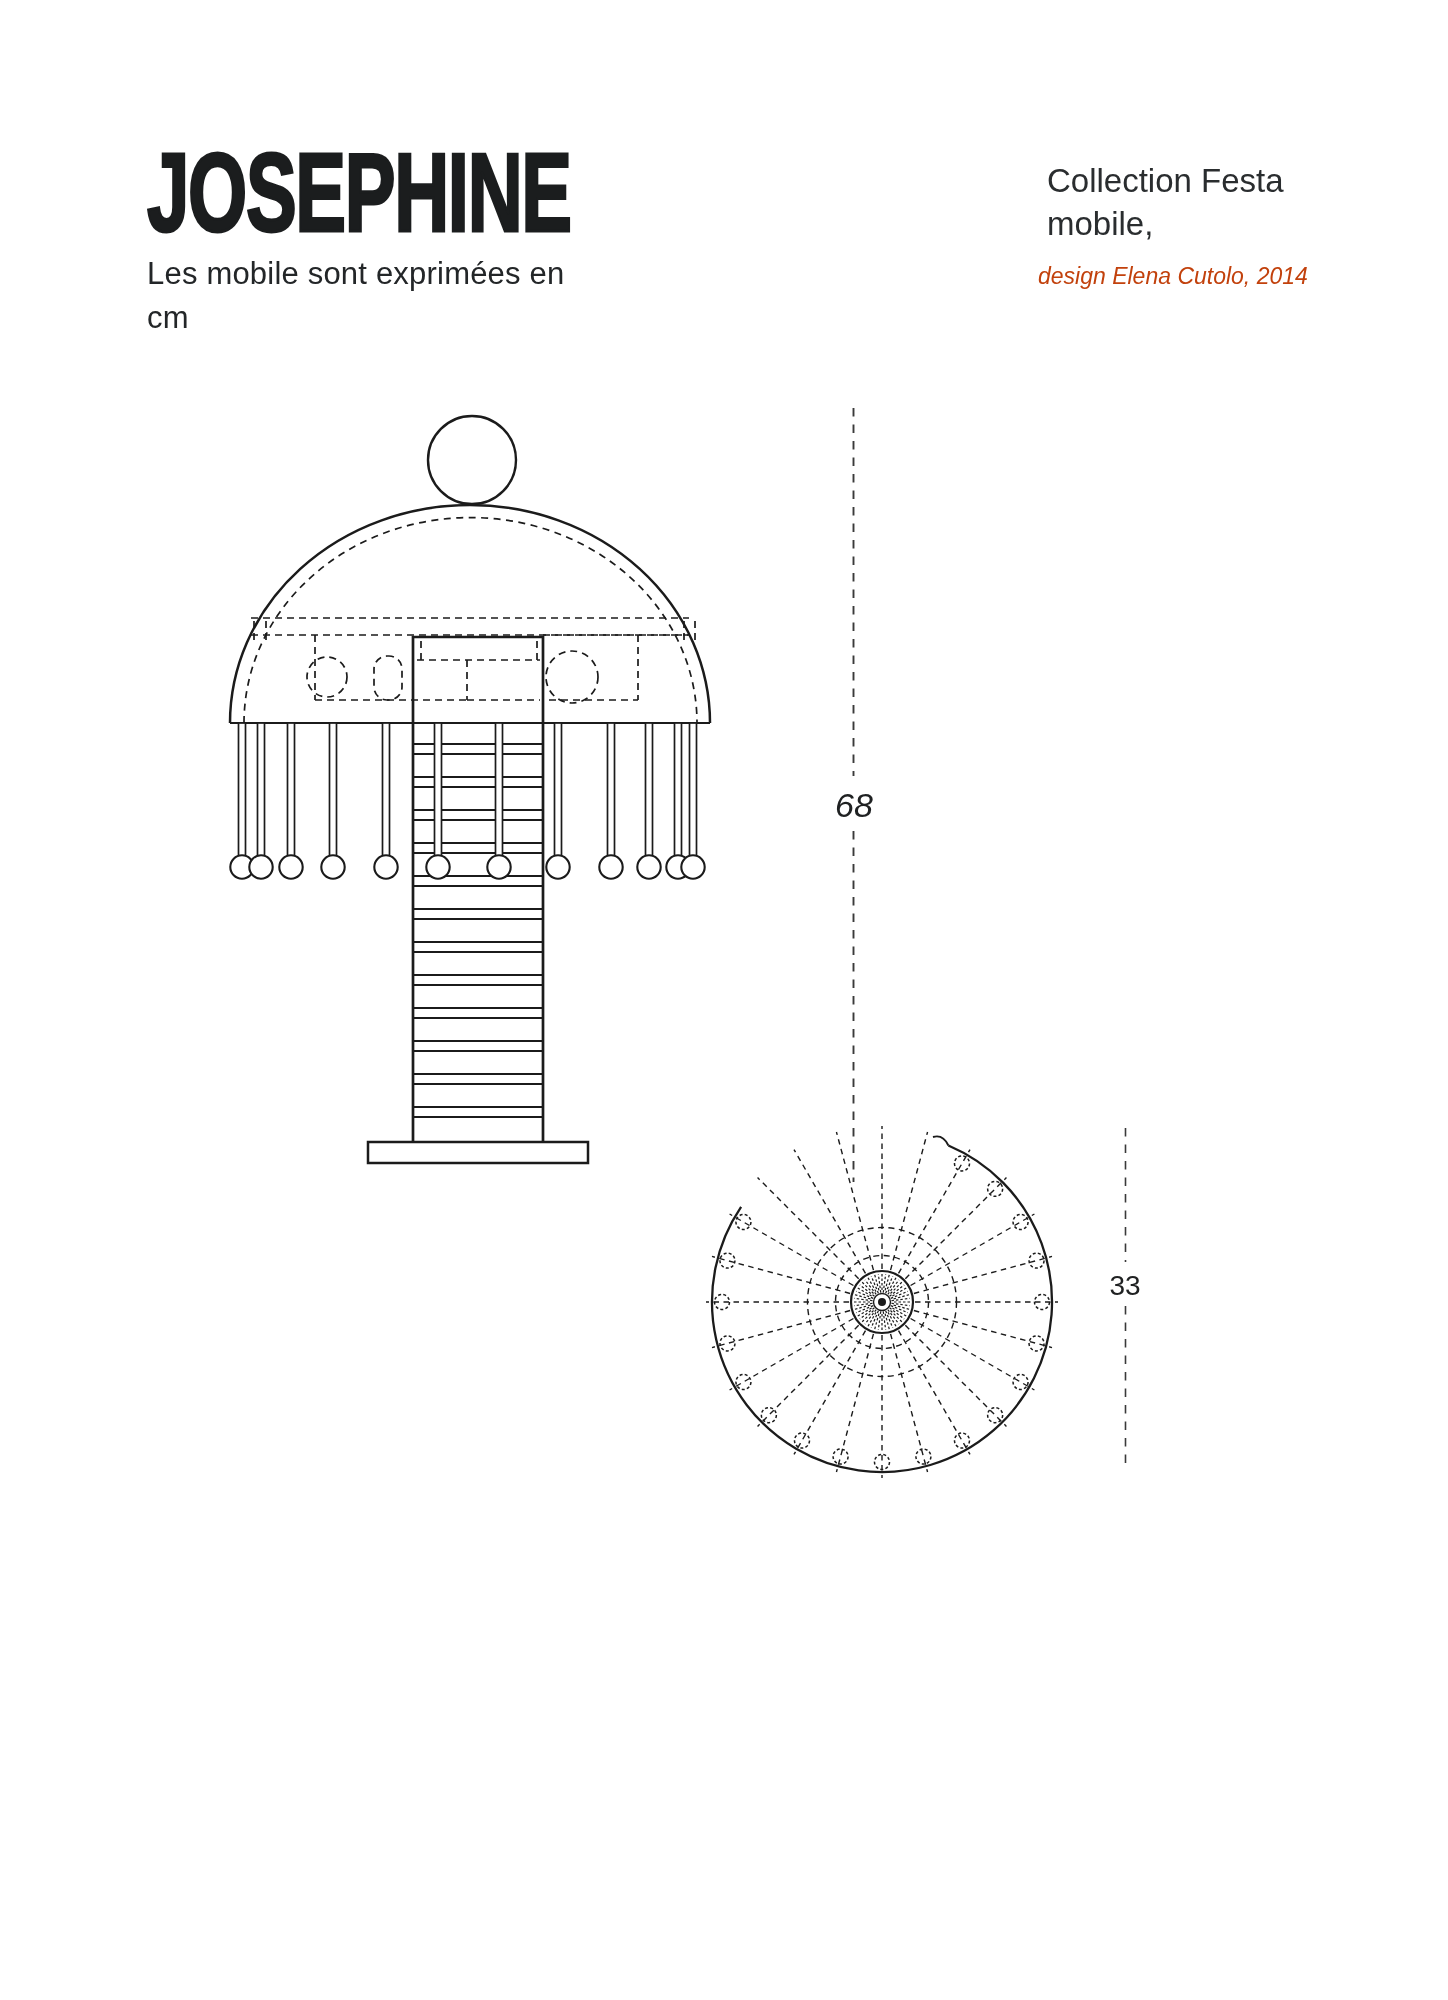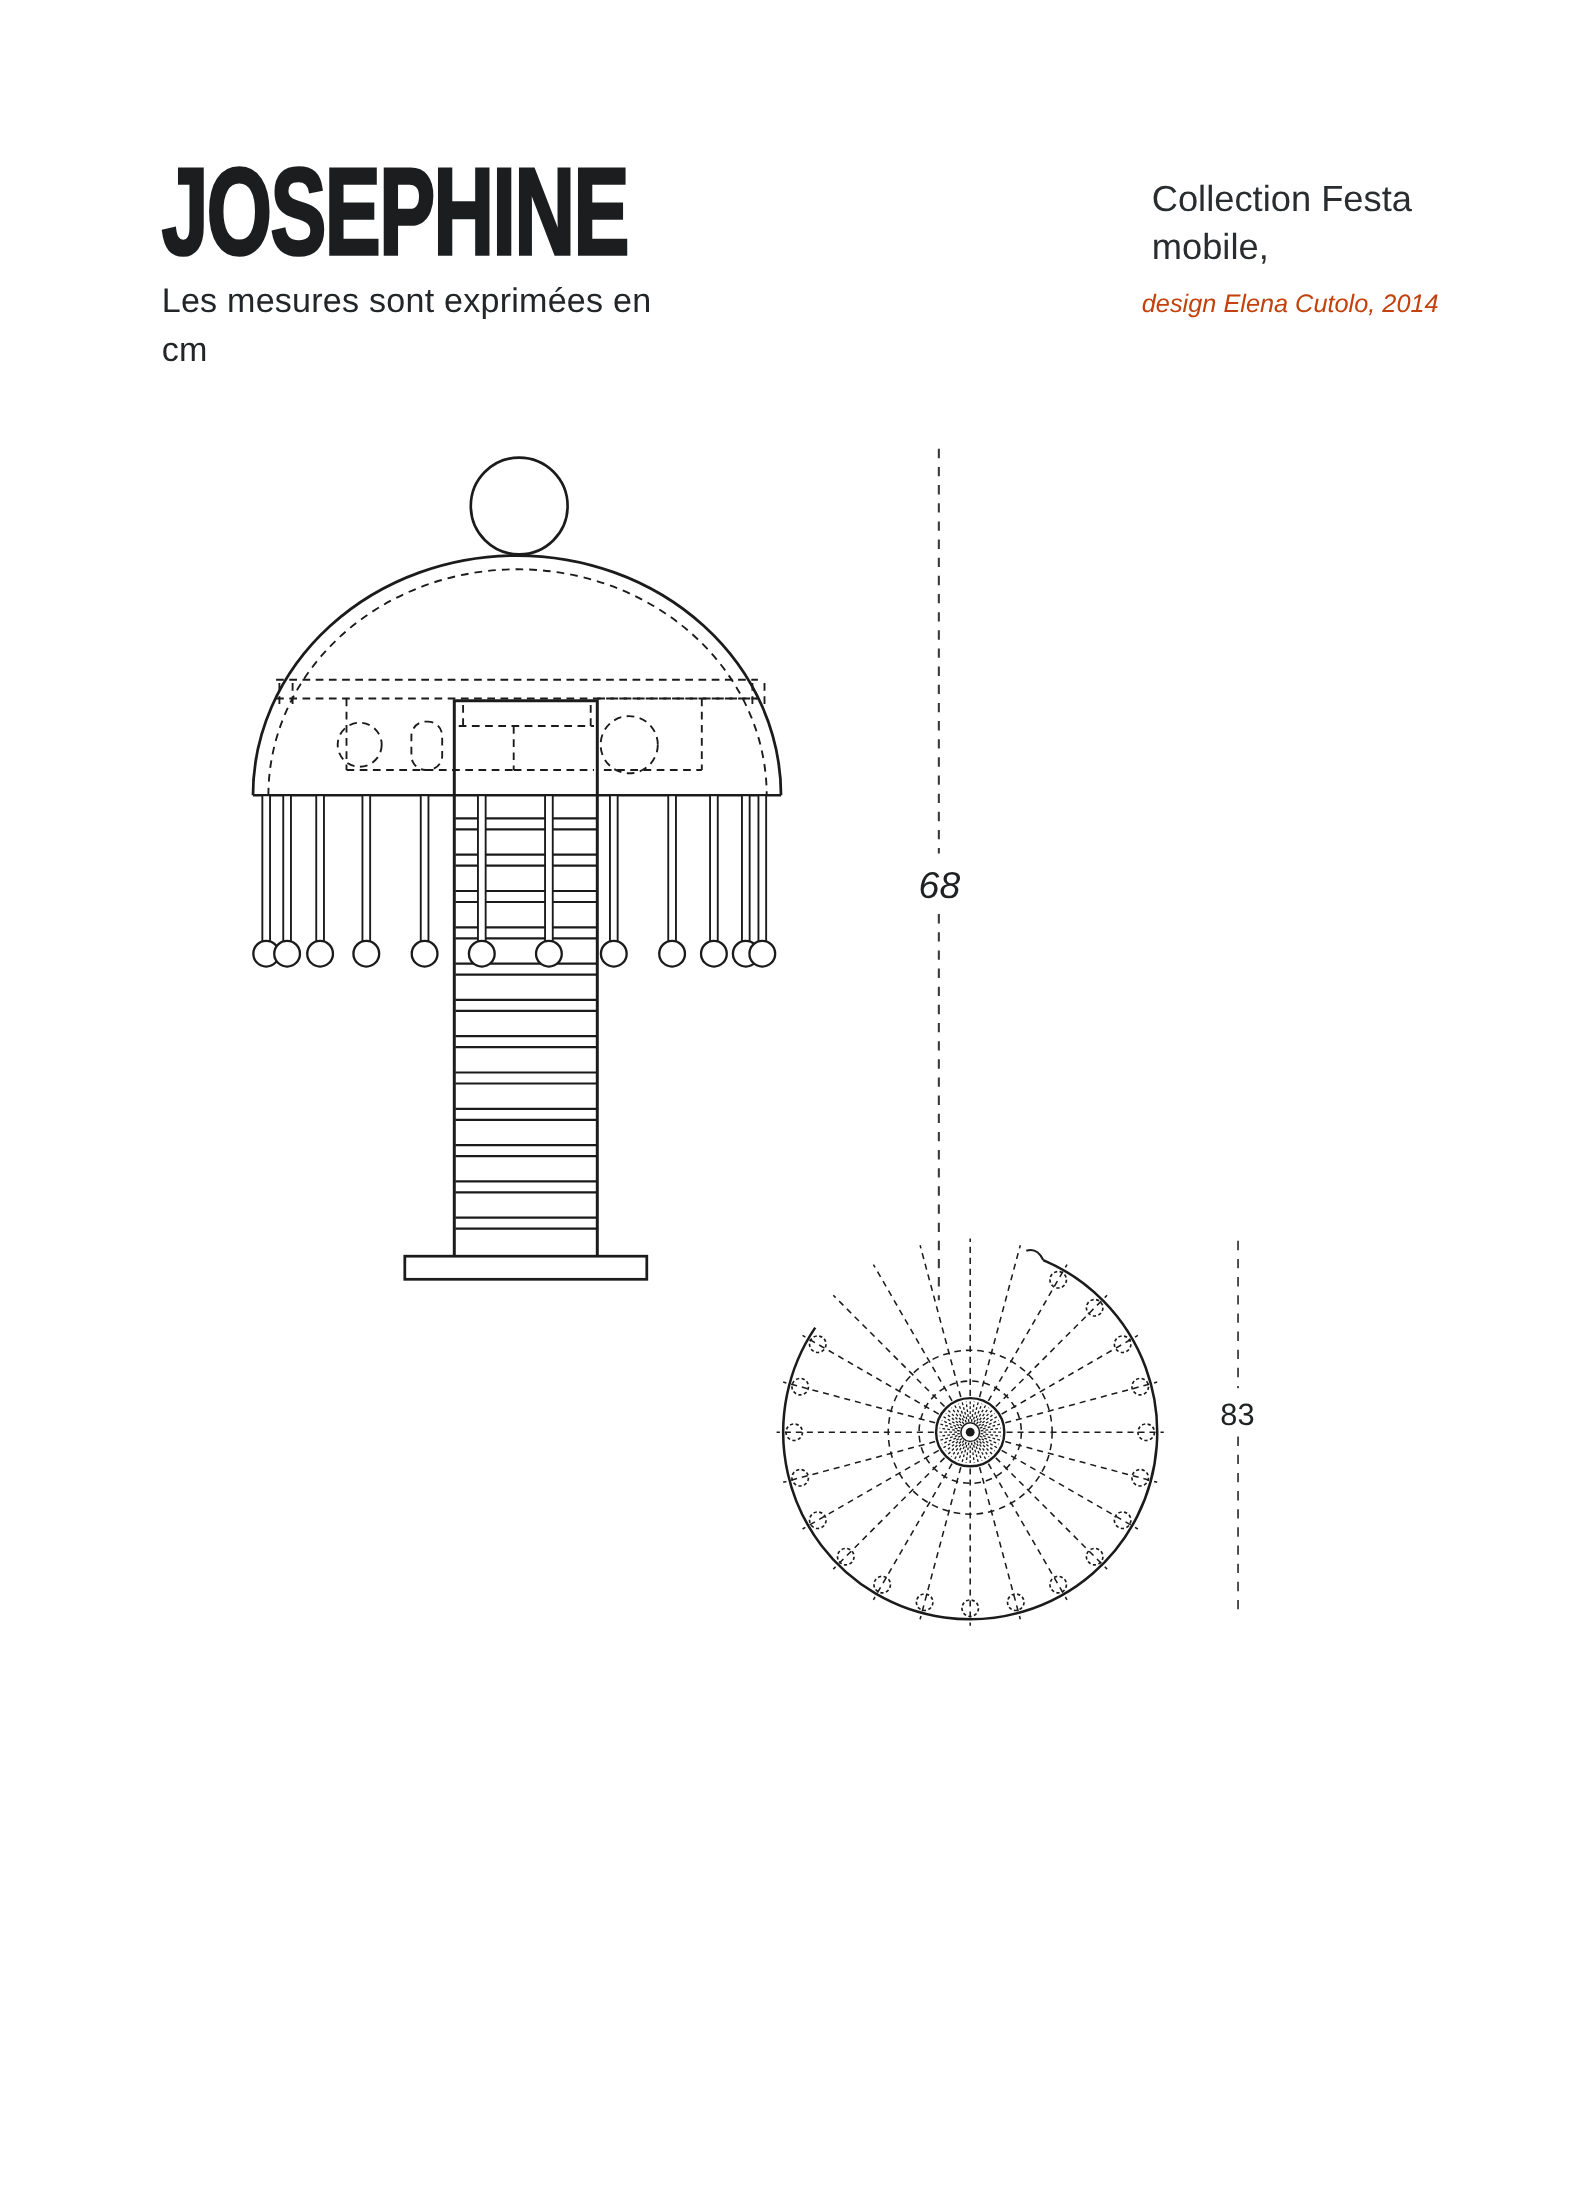--- a/index.html
+++ b/index.html
@@ -25,21 +25,21 @@
   .dim{position:absolute;text-align:center;color:#1f2122;line-height:1;}
   .dim-h{left:823px;top:788px;width:62px;font-size:34px;font-style:italic;}
   .dim-d{left:1094px;top:1272px;width:62px;font-size:28px;}
 </style>
 </head>
 <body>
 
 <div class="page">
 
   <h1 class="title">JOSEPHINE</h1>
-  <p class="note">Les mesures sont exprimées en cm</p>
+  <p class="note">Les mobile sont exprimées en cm</p>
 
   <div class="collection">
     <p class="collection-name">Collection Festa mobile,</p>
     <p class="credit">design Elena Cutolo, 2014</p>
   </div>
 
   <svg class="drawing" width="1448" height="2000" viewBox="0 0 1448 2000">
 
     <g stroke="#1b1b1b" fill="none">
 
@@ -245,14 +245,14 @@
         </g>
     </g>
 
     <g stroke="#3a3a3a" fill="none" stroke-dasharray="8.5 8">
       <path d="M853.5 408 V776 M853.5 831 V1182" stroke-width="1.9"></path>
       <path d="M1125.5 1128 V1262 M1125.5 1306 V1470" stroke-width="1.6"></path>
     </g>
   </svg>
 
   <div class="dim dim-h">68</div>
-  <div class="dim dim-d">83</div>
+  <div class="dim dim-d">33</div>
 </div>
 
 </body></html>

